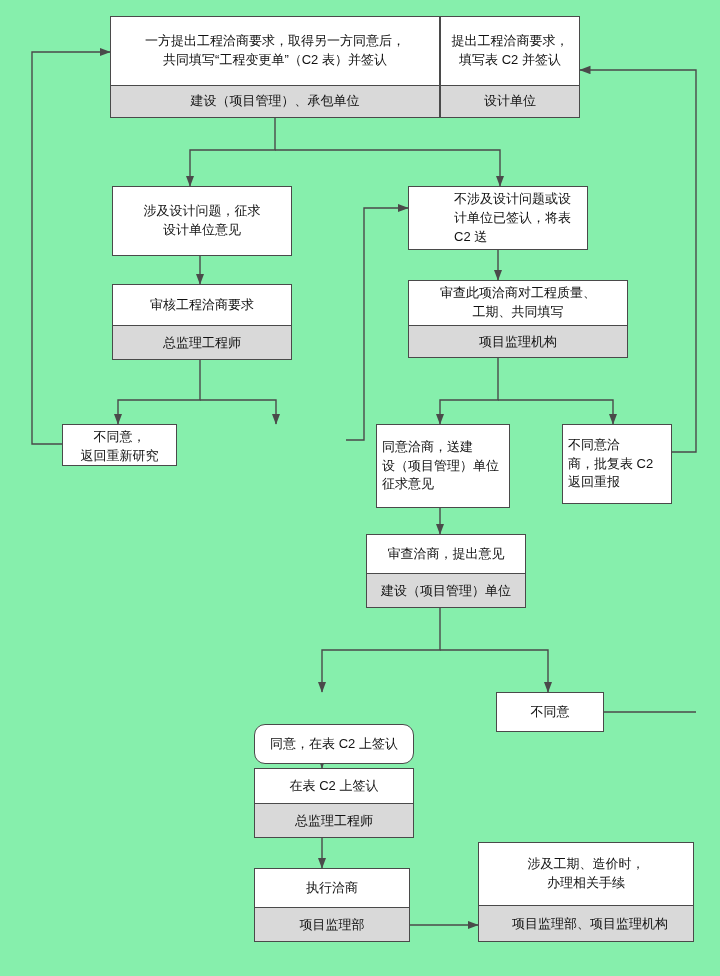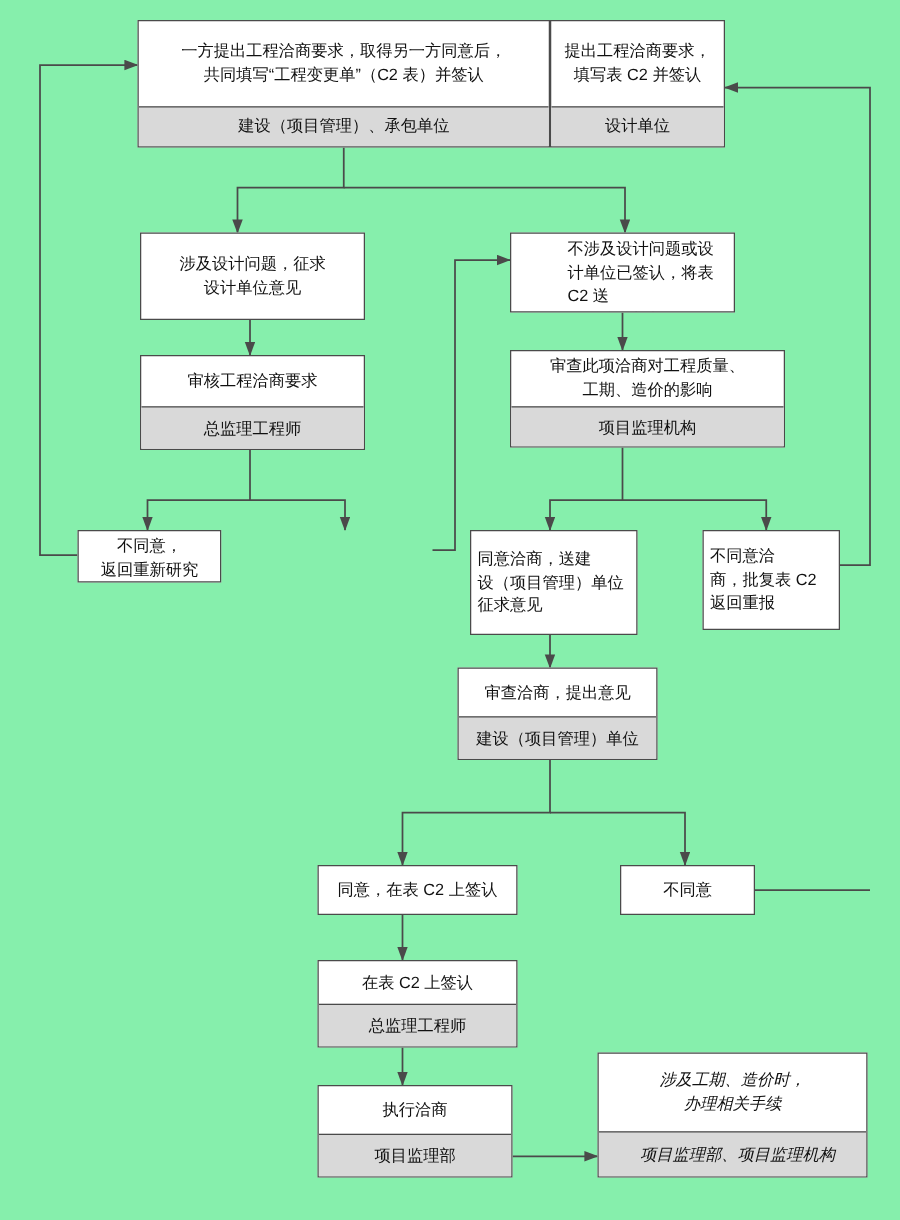--- a/index.html
+++ b/index.html
@@ -126,21 +126,21 @@
 项目监理机构</div>
   </div>
 
   <div class="node" style="left:112px; top:284px; width:180px; height:76px;">
     <div class="cell" style="flex:0 0 40px;">审核工程洽商要求</div>
     <div class="cell shaded" style="flex:0 0 36px;">总监理工程师</div>
   </div>
 
   <div class="node" style="left:408px; top:280px; width:220px; height:78px;">
     <div class="cell" style="flex:0 0 44px;">审查此项洽商对工程质量、
-工期、造价的影响</div>
+工期、共同填写</div>
     <div class="cell shaded" style="flex:0 0 34px;">项目监理机构</div>
   </div>
 
   <div class="node" style="left:62px; top:424px; width:115px; height:42px;">
     <div class="cell">不同意，
 返回重新研究</div>
   </div>
 
 
   <div class="node" style="left:376px; top:424px; width:134px; height:84px;">
@@ -153,37 +153,37 @@
     <div class="cell left">不同意洽
 商，批复表 C2
 返回重报</div>
   </div>
 
   <div class="node" style="left:366px; top:534px; width:160px; height:74px;">
     <div class="cell" style="flex:0 0 38px;">审查洽商，提出意见</div>
     <div class="cell shaded" style="flex:0 0 36px;">建设（项目管理）单位</div>
   </div>
 
-  <div class="node" style="left:254px; top:692px; width:160px; height:40px;">
+  <div class="node" style="left:254px; top:724px; width:160px; height:40px;border-radius:11px;">
     <div class="cell">同意，在表 C2 上签认</div>
   </div>
 
   <div class="node" style="left:496px; top:692px; width:108px; height:40px;">
     <div class="cell">不同意</div>
   </div>
 
   <div class="node" style="left:254px; top:768px; width:160px; height:70px;">
     <div class="cell" style="flex:0 0 34px;">在表 C2 上签认</div>
     <div class="cell shaded" style="flex:0 0 36px;">总监理工程师</div>
   </div>
 
   <div class="node" style="left:254px; top:868px; width:156px; height:74px;">
     <div class="cell" style="flex:0 0 38px;">执行洽商</div>
     <div class="cell shaded" style="flex:0 0 36px;">项目监理部</div>
   </div>
 
-  <div class="node" style="left:478px; top:842px; width:216px; height:100px;font-style:italic;">
+  <div class="node" style="left:478px; top:842px; width:216px; height:100px;">
     <div class="cell" style="flex:0 0 62px;">涉及工期、造价时，
 办理相关手续</div>
     <div class="cell shaded" style="flex:0 0 38px;padding-left:13px;">项目监理部、项目监理机构</div>
   </div>
 
 </div>
 
 </body></html>

